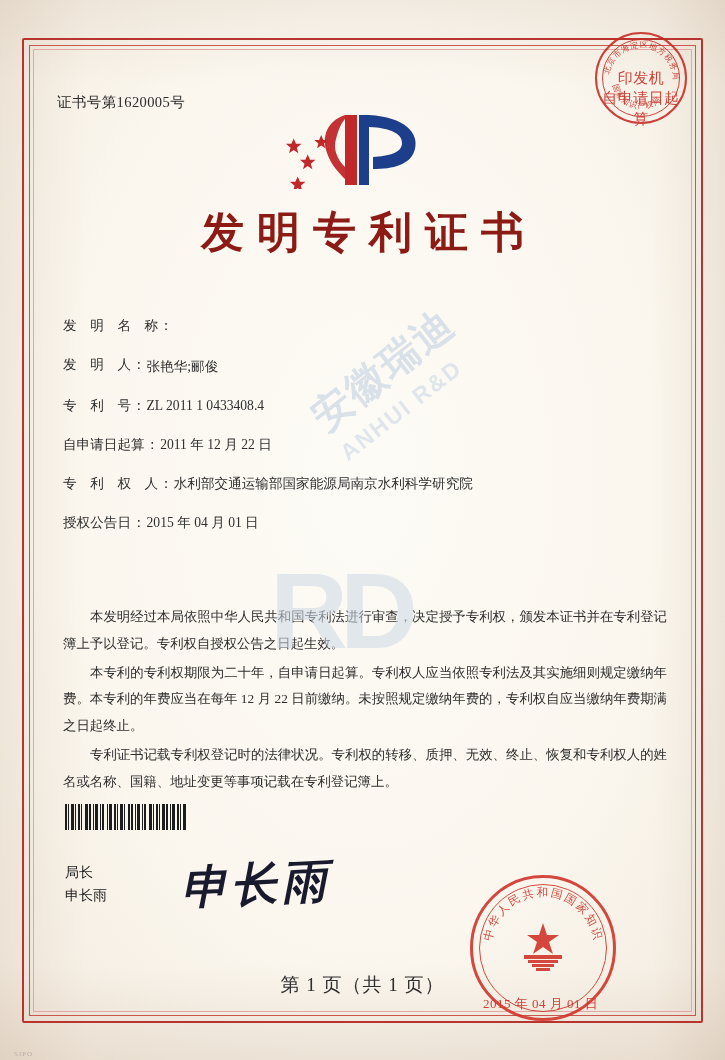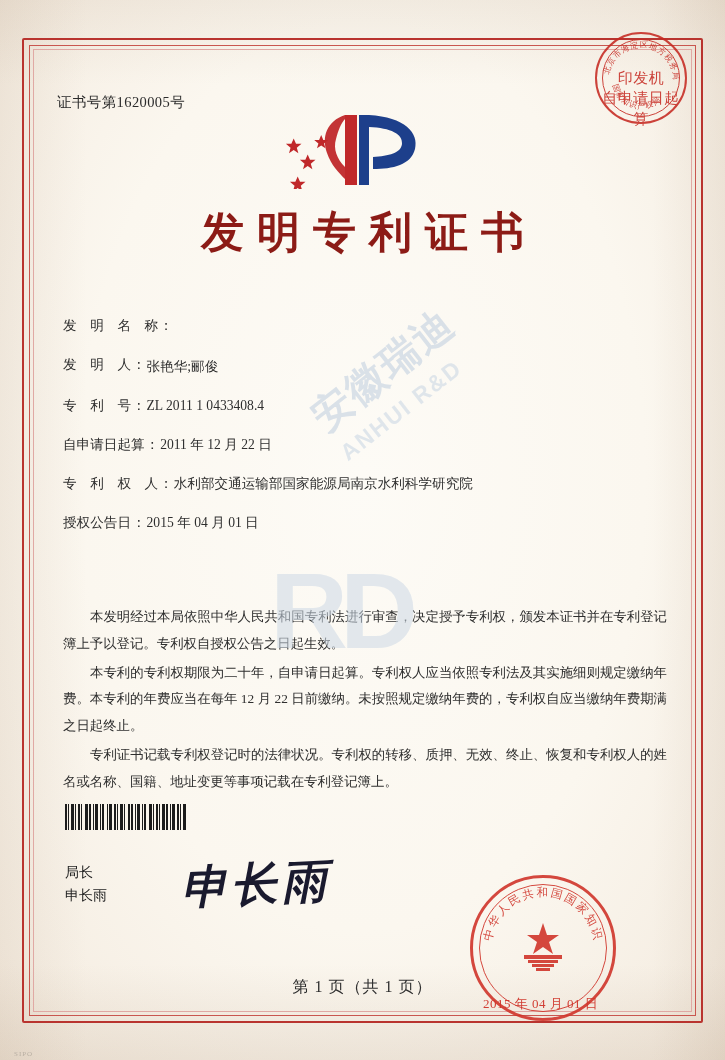--- a/index.html
+++ b/index.html
@@ -160,21 +160,21 @@
     font-style: italic;
     font-weight: bold;
   }
 
   
   .footer {
     position: absolute;
     left: 0; bottom: 14px;
     width: 100%;
     text-align: center;
-    font-size: 16px;
+    font-size: 19px;
     color: #2e2e2e;
     letter-spacing: 1px;
   }
 
   
   .stamp-small {
     position: absolute;
     right: 38px; top: 32px;
     width: 92px; height: 92px;
     border: 2px solid #c62a22;

